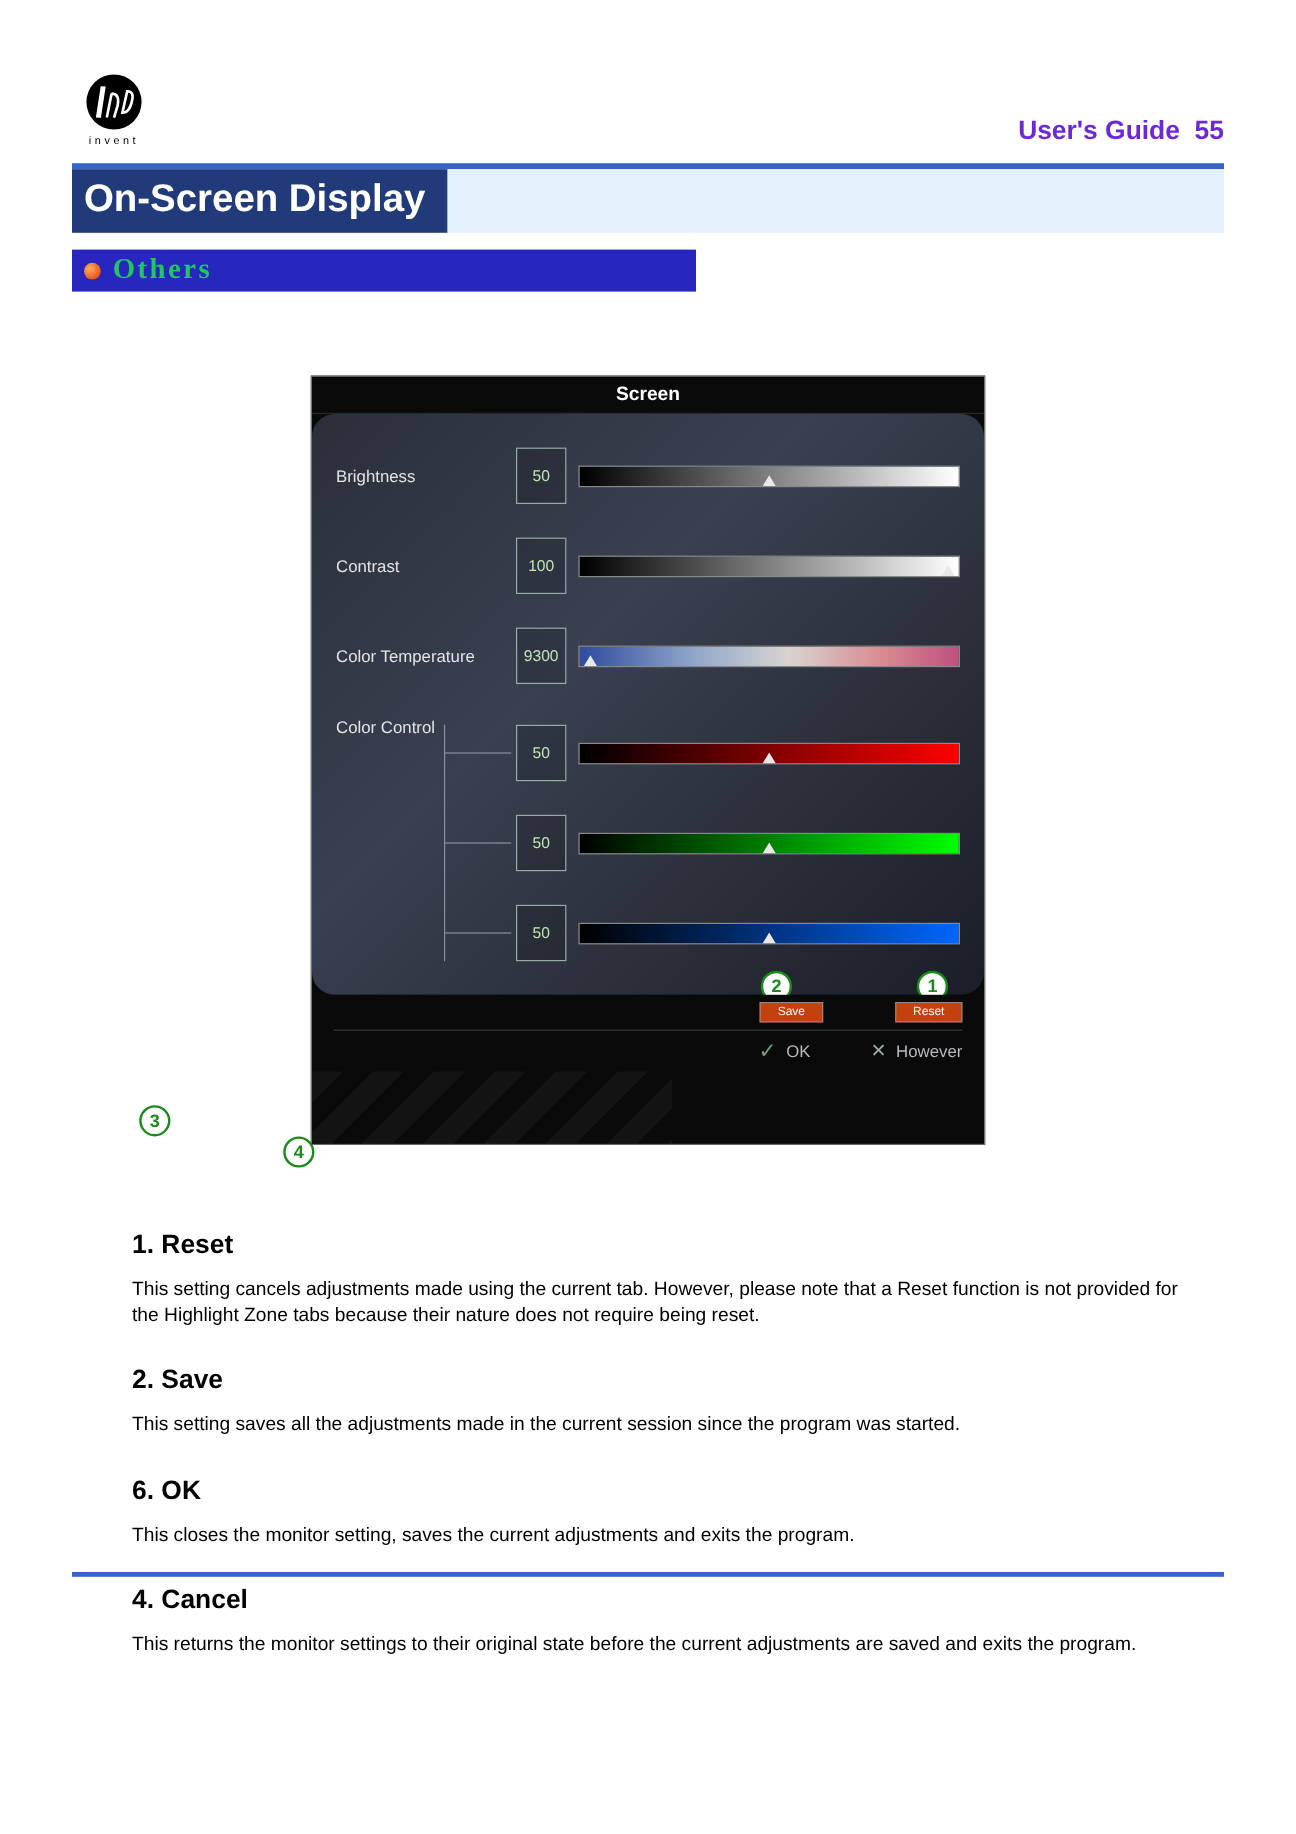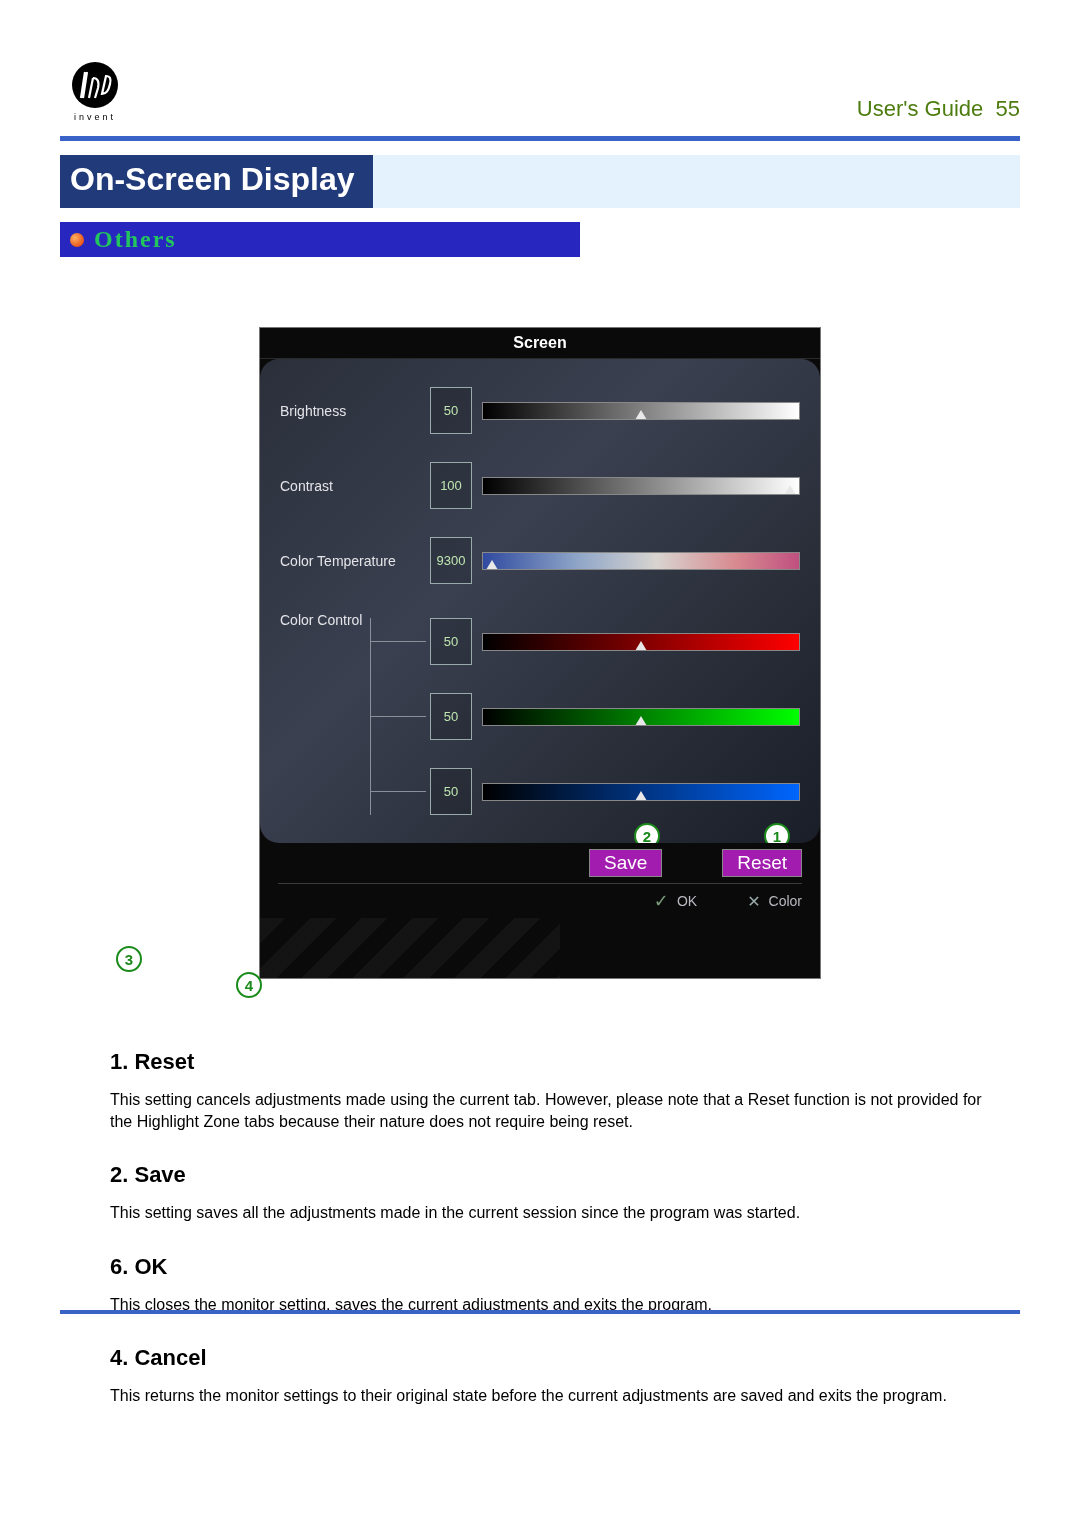--- a/index.html
+++ b/index.html
@@ -30,32 +30,32 @@
     align-items: center;
   }
   .hp-text {
     font-size: 9px;
     letter-spacing: 3px;
     color: #000;
     margin-top: 2px;
   }
   .users-guide {
     font-size: 22px;
-    font-weight: normal;
-    color: #4d7c0f;
+    font-weight: bold;
+    color: #6d28d9;
   }
   .hr1 {
     height: 5px;
     background: #3a63c7;
     width: 960px;
   }
 
   .heading-bar {
     display: flex;
-    margin-top: 14px;
+    margin-top: 0;
   }
   .heading-dark {
     background: #213a7a;
     color: #fff;
     font-size: 32px;
     font-weight: bold;
     padding: 6px 18px 10px 10px;
     font-family: Arial, Helvetica, sans-serif;
     white-space: nowrap;
   }
@@ -176,24 +176,24 @@
     position: relative;
   }
   .osd-btn-row {
     display: flex;
     justify-content: flex-end;
     gap: 60px;
     margin-bottom: 6px;
   }
   .osd-btn {
     color: #fff;
-    font-size: 19px;
+    font-size: 10px;
     border: 1px solid #888;
     padding: 2px 14px;
-    background: #a21caf;
+    background: #c2410c;
   }
   .osd-footer-sep {
     height: 1px;
     background: #3a3a3a;
     margin: 4px 0 6px 0;
   }
   .osd-link-row {
     display: flex;
     justify-content: flex-end;
     align-items: center;
@@ -352,21 +352,21 @@
         <div class="osd-btn">Reset</div>
       </div>
       <div class="osd-footer-sep"></div>
       <div class="osd-link-row">
         <div class="osd-link">
           <span style="color:#7a9a7a;font-size:18px;">✓</span>
           <span>OK</span>
         </div>
         <div class="osd-link">
           <span style="color:#9aa;font-size:16px;">✕</span>
-          <span>Color</span>
+          <span>However</span>
         </div>
       </div>
 
       <div class="callout" style="right:162px; top:34px;">3</div>
       <div class="callout" style="right:42px; top:34px;">4</div>
     </div>
   </div>
 
   <div class="content">
     <h3>1. Reset</h3>

